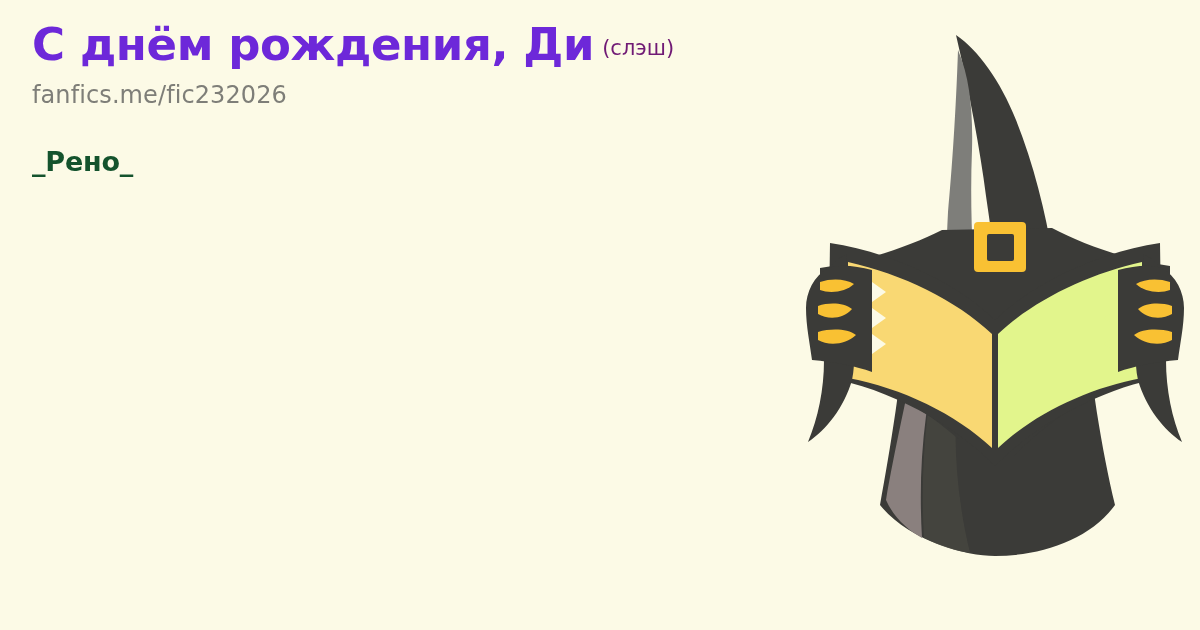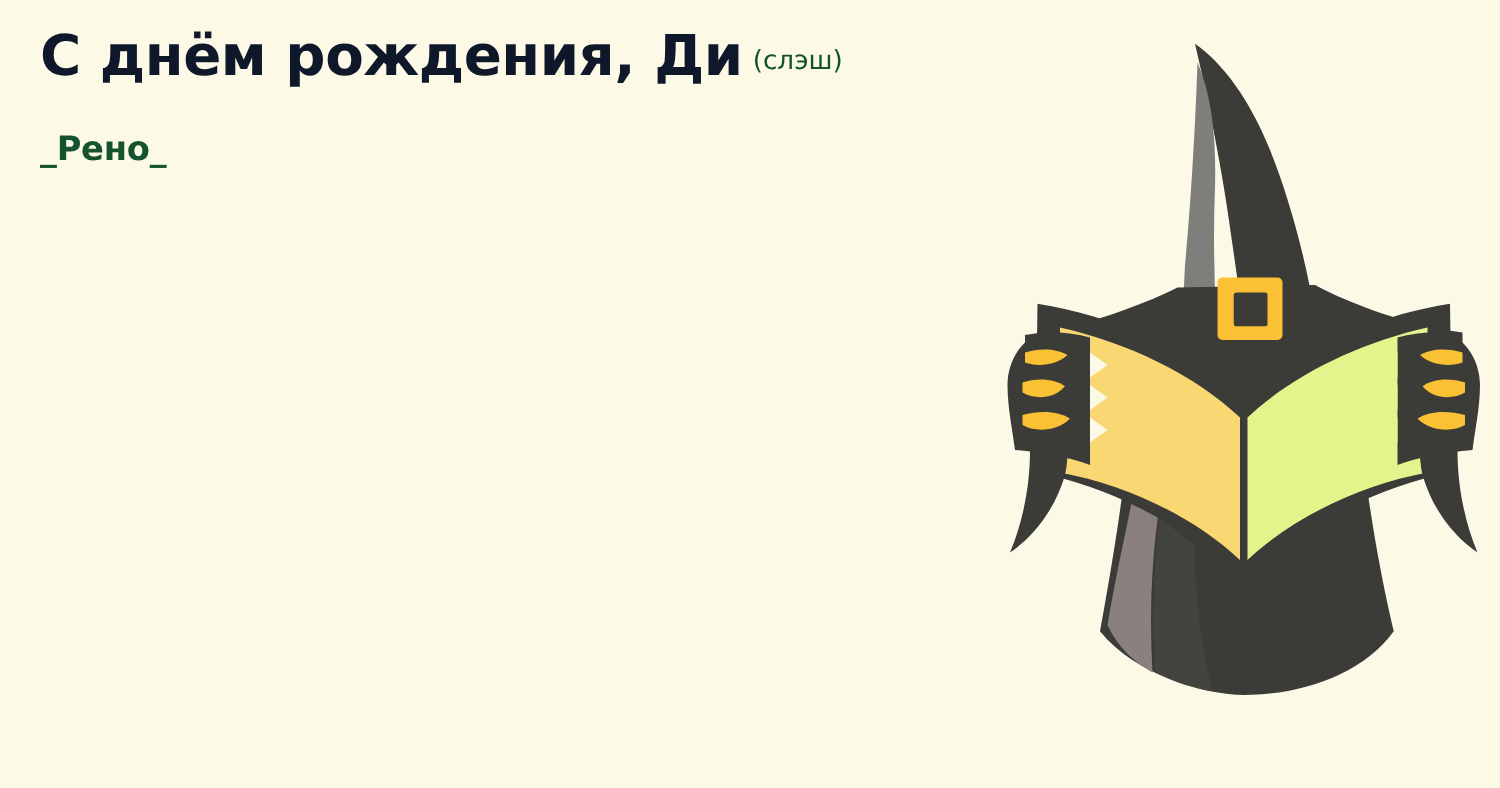--- a/index.html
+++ b/index.html
@@ -35,29 +35,29 @@
   #title-row {
     display: block;
     line-height: 1.0;
     white-space: nowrap;
   }
 
   #title {
     font-family: "DejaVu Sans", "Liberation Sans", sans-serif;
     font-size: 45px;
     font-weight: 700;
-    color: #0f172a;
+    color: #6d28d9;
     letter-spacing: -0.4px;
   }
 
   #title-tag {
     font-family: "DejaVu Sans", "Liberation Sans", sans-serif;
     font-size: 21px;
     font-weight: 400;
-    color: #14532d;
+    color: #701a75;
     margin-left: 8px;
     position: relative;
     top: -5px;
   }
 
   #url {
     margin-top: 14px;
     font-family: "DejaVu Sans", "Liberation Sans", sans-serif;
     font-size: 24px;
     font-weight: 400;
@@ -118,20 +118,21 @@
 <body>
 
 <div id="card">
 
   <div id="text-col">
 
     <div id="title-row">
       <span id="title">С днём рождения, Ди</span><span id="title-tag">(слэш)</span>
     </div>
 
+    <div id="url">fanfics.me/fic232026</div>
 
     <div id="author">_Рено_</div>
 
 
   </div>
 
   <div id="illustration">
     <svg viewBox="0 0 410 630" xmlns="http://www.w3.org/2000/svg">
 
       <g>

